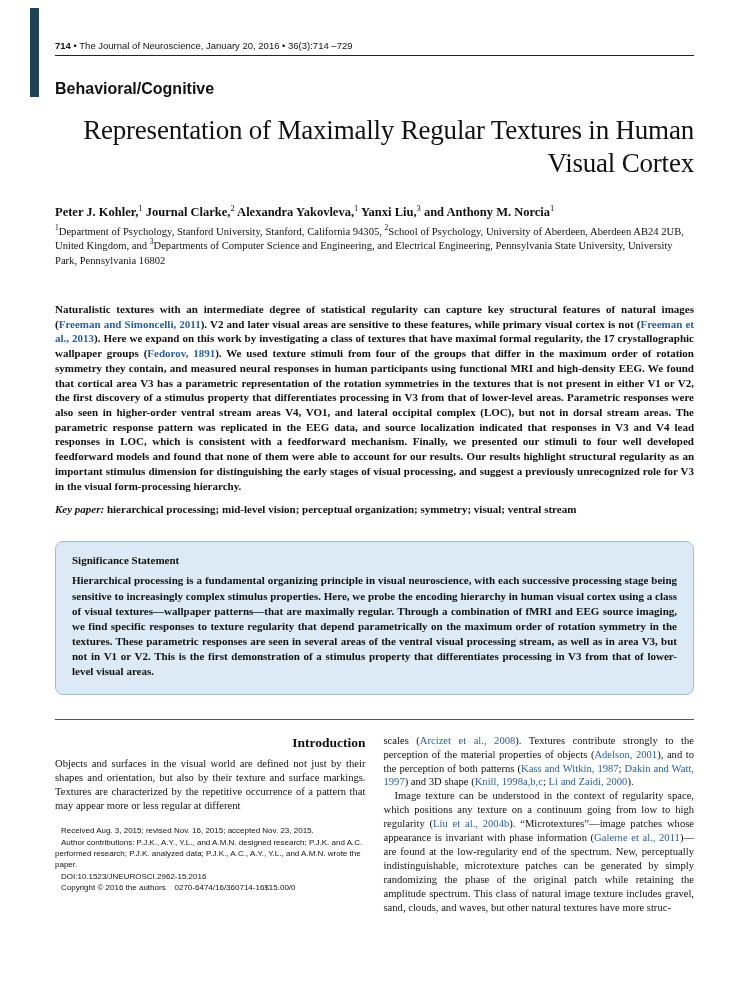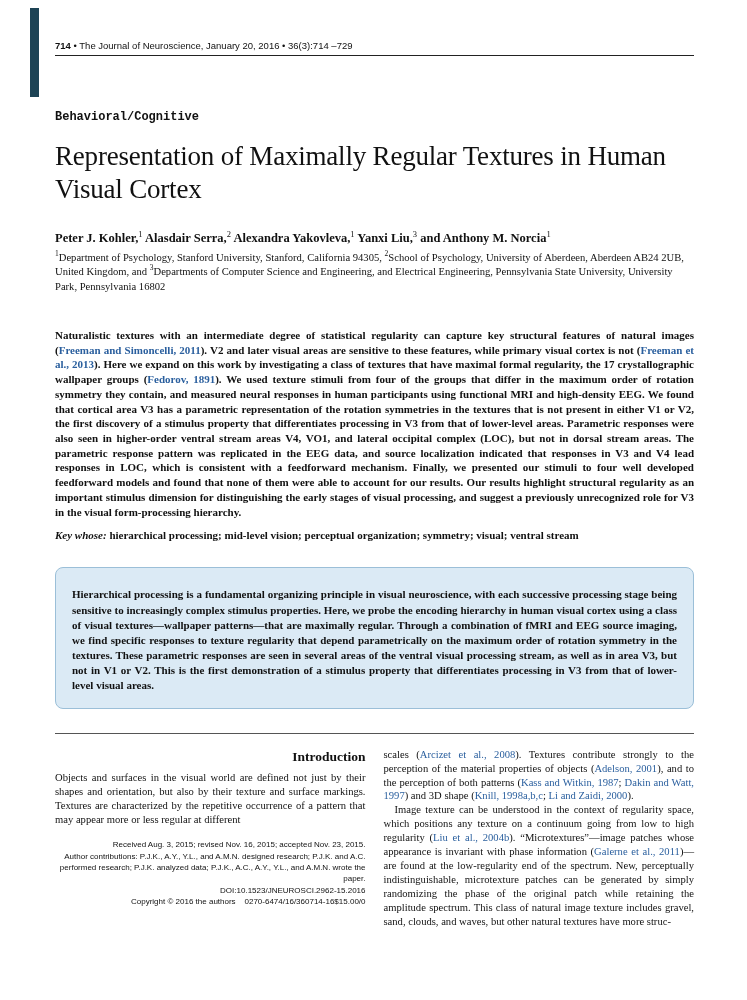--- a/index.html
+++ b/index.html
@@ -27,32 +27,33 @@
   .running-head {
     padding-top: 40px;
     font-family: "Liberation Sans", sans-serif;
     font-size: 9.5px;
     color: #111;
   }
   .running-head .seg-b { font-weight: 700; }
   .head-rule { border: 0; border-top: 1.3px solid #222; margin-top: 4px; }
 
   .section-label {
-    margin-top: 54px;
-    font-family: Liberation Mono, monospace;
+    margin-top: 24px;
+    font-family: Liberation Sans, sans-serif;
     font-weight: 700;
-    font-size: 12px;
+    font-size: 16px;
   }
 
   .title {
     margin-top: 16px;
     font-size: 27px;
     font-weight: 400;
     line-height: 1.24;
     letter-spacing: -0.2px;
+    text-align: right;
   }
 
   .authors {
     margin-top: 24px;
     font-size: 12.5px;
     font-weight: 700;
   }
   .authors sup { font-weight: 400; font-size: 8.5px; }
 
   .affiliations {
@@ -109,48 +110,49 @@
   .col h2 { font-size: 13.5px; font-weight: 700; margin-bottom: 6px; text-align: right; }
   .para-indent { text-indent: 11px; }
 
   .footnotes {
     margin-top: 12px;
     font-family: "Liberation Sans", sans-serif;
     font-size: 8px;
     line-height: 1.42;
     text-align: left;
   }
-  .footnotes p { text-indent: 6px; text-align: right; }
+  .footnotes p { text-indent: 6px; }
 </style>
 </head>
 <body>
 
 <div class="page">
   <div class="spine-bar"></div>
 
   <div class="content">
     <div class="running-head"><span class="seg-b">714</span><span> • The Journal of Neuroscience, January 20, 2016 • 36(3):714 –729</span></div>
     <hr class="head-rule">
 
     <div class="section-label">Behavioral/Cognitive</div>
 
     <h1 class="title">Representation of Maximally Regular Textures in Human Visual Cortex</h1>
 
-    <div class="authors"><span>Peter J. Kohler,</span><sup>1</sup><span> Alasdair Serra,</span><sup>2</sup><span> Alexandra Yakovleva,</span><sup>1</sup><span> Yanxi Liu,</span><sup>3</sup><span> and Anthony M. Norcia</span><sup>1</sup></div>
+    <div class="authors"><span>Peter J. Kohler,</span><sup>1</sup><span> Journal Clarke,</span><sup>2</sup><span> Alexandra Yakovleva,</span><sup>1</sup><span> Yanxi Liu,</span><sup>3</sup><span> and Anthony M. Norcia</span><sup>1</sup></div>
 
     <div class="affiliations"><sup>1</sup><span>Department of Psychology, Stanford University, Stanford, California 94305, </span><sup>2</sup><span>School of Psychology, University of Aberdeen, Aberdeen AB24 2UB, United Kingdom, and </span><sup>3</sup><span>Departments of Computer Science and Engineering, and Electrical Engineering, Pennsylvania State University, University Park, Pennsylvania 16802</span></div>
 
     <p class="abstract"><span>Naturalistic textures with an intermediate degree of statistical regularity can capture key structural features of natural images (</span><span class="seg-l">Freeman and Simoncelli, 2011</span><span>). V2 and later visual areas are sensitive to these features, while primary visual cortex is not (</span><span class="seg-l">Freeman et al., 2013</span><span>). Here we expand on this work by investigating a class of textures that have maximal formal regularity, the 17 crystallographic wallpaper groups (</span><span class="seg-l">Fedorov, 1891</span><span>). We used texture stimuli from four of the groups that differ in the maximum order of rotation symmetry they contain, and measured neural responses in human participants using functional MRI and high-density EEG. We found that cortical area V3 has a parametric representation of the rotation symmetries in the textures that is not present in either V1 or V2, the first discovery of a stimulus property that differentiates processing in V3 from that of lower-level areas. Parametric responses were also seen in higher-order ventral stream areas V4, VO1, and lateral occipital complex (LOC), but not in dorsal stream areas. The parametric response pattern was replicated in the EEG data, and source localization indicated that responses in V3 and V4 lead responses in LOC, which is consistent with a feedforward mechanism. Finally, we presented our stimuli to four well developed feedforward models and found that none of them were able to account for our results. Our results highlight structural regularity as an important stimulus dimension for distinguishing the early stages of visual processing, and suggest a previously unrecognized role for V3 in the visual form-processing hierarchy.</span></p>
 
     <p class="keywords">
-      <span class="kw-label">Key whose:</span>
+      <span class="kw-label">Key paper:</span>
       <span>hierarchical processing; mid-level vision; perceptual organization; symmetry; visual; ventral stream</span>
     </p>
 
     <div class="sig-box">
+      <div class="sig-title">Significance Statement</div>
       <p class="sig-text">Hierarchical processing is a fundamental organizing principle in visual neuroscience, with each successive processing stage being sensitive to increasingly complex stimulus properties. Here, we probe the encoding hierarchy in human visual cortex using a class of visual textures—wallpaper patterns—that are maximally regular. Through a combination of fMRI and EEG source imaging, we find specific responses to texture regularity that depend parametrically on the maximum order of rotation symmetry in the textures. These parametric responses are seen in several areas of the ventral visual processing stream, as well as in area V3, but not in V1 or V2. This is the first demonstration of a stimulus property that differentiates processing in V3 from that of lower-level visual areas.</p>
     </div>
 
     <hr class="mid-rule">
 
     <div class="columns">
       <div class="col">
         <h2>Introduction</h2>
         <p>Objects and surfaces in the visual world are defined not just by their shapes and orientation, but also by their texture and surface markings. Textures are characterized by the repetitive occurrence of a pattern that may appear more or less regular at different</p>
 

